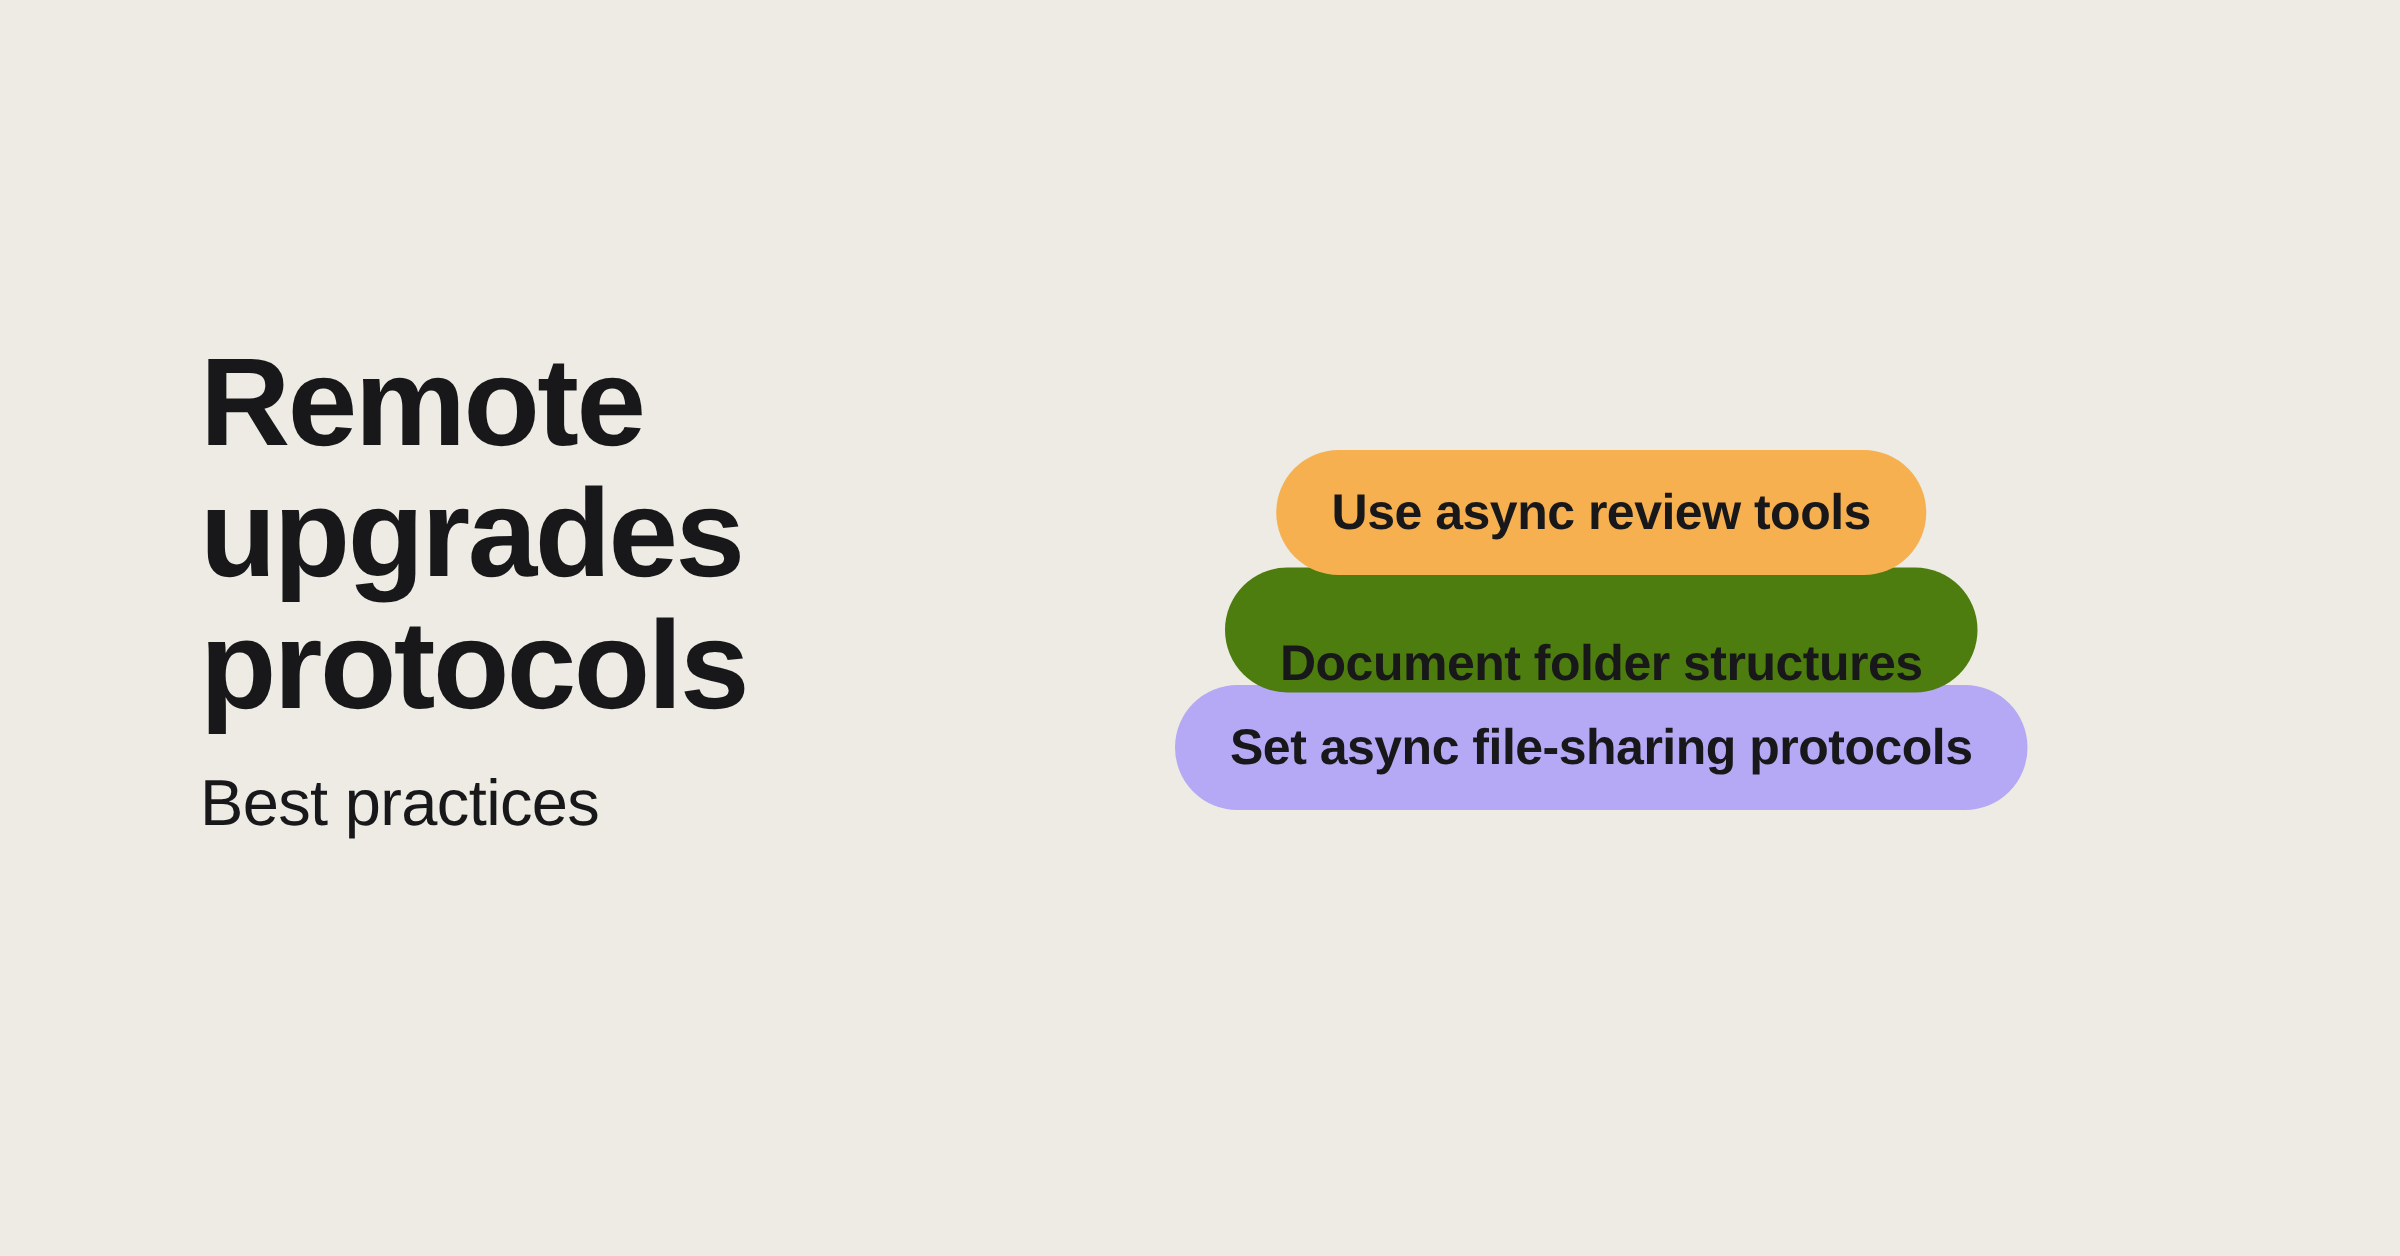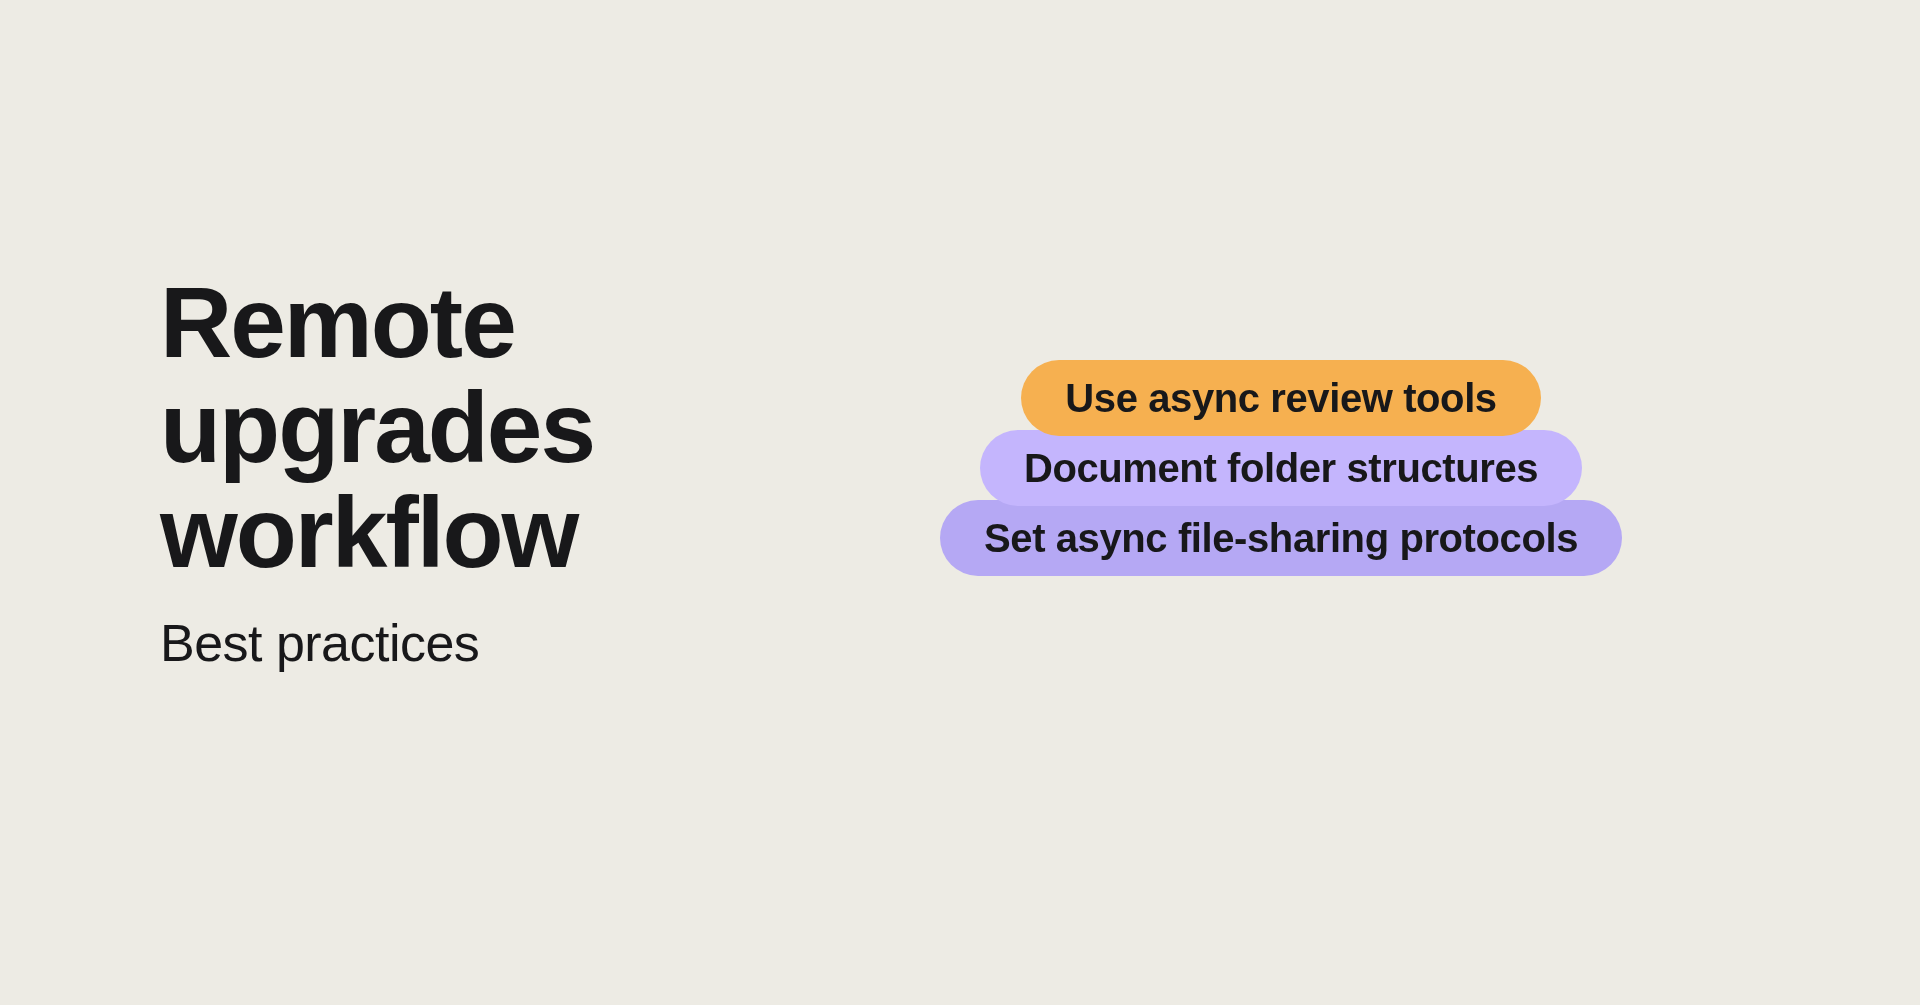--- a/index.html
+++ b/index.html
@@ -43,59 +43,60 @@
     }
     .right-column {
       position: absolute;
       left: 940px;
       top: 360px;
       display: flex;
       flex-direction: column;
       align-items: center;
     }
     .pill {
-      height: 76px;
+      height: 100px;
       border-radius: 50px;
       display: flex;
       align-items: center;
       justify-content: center;
       padding: 0 44px;
       font-size: 40px;
       font-weight: 700;
       color: #18181a;
       letter-spacing: -0.01em;
       white-space: nowrap;
     }
     .pill-1 {
       background: #f6b050;
       z-index: 3;
       position: relative;
     }
     .pill-2 {
-      background: #c4b5fd;
+      background: #4d7c0f;
       z-index: 2;
       position: relative;
       margin-top: -6px;
+      align-items: flex-end;
     }
     .pill-3 {
       background: #b5a8f4;
       z-index: 1;
       position: relative;
       margin-top: -6px;
     }
   </style>
 </head>
 <body>
 
 <div class="container">
   <div class="left-column">
     <div class="headline">
       <div>Remote</div>
       <div>upgrades</div>
-      <div>workflow</div>
+      <div>protocols</div>
     </div>
     <div class="subtitle">Best practices</div>
   </div>
 </div>
 
 <div class="right-column">
   <div class="pill pill-1">
     <span>Use async review tools</span>
   </div>
   <div class="pill pill-2">

